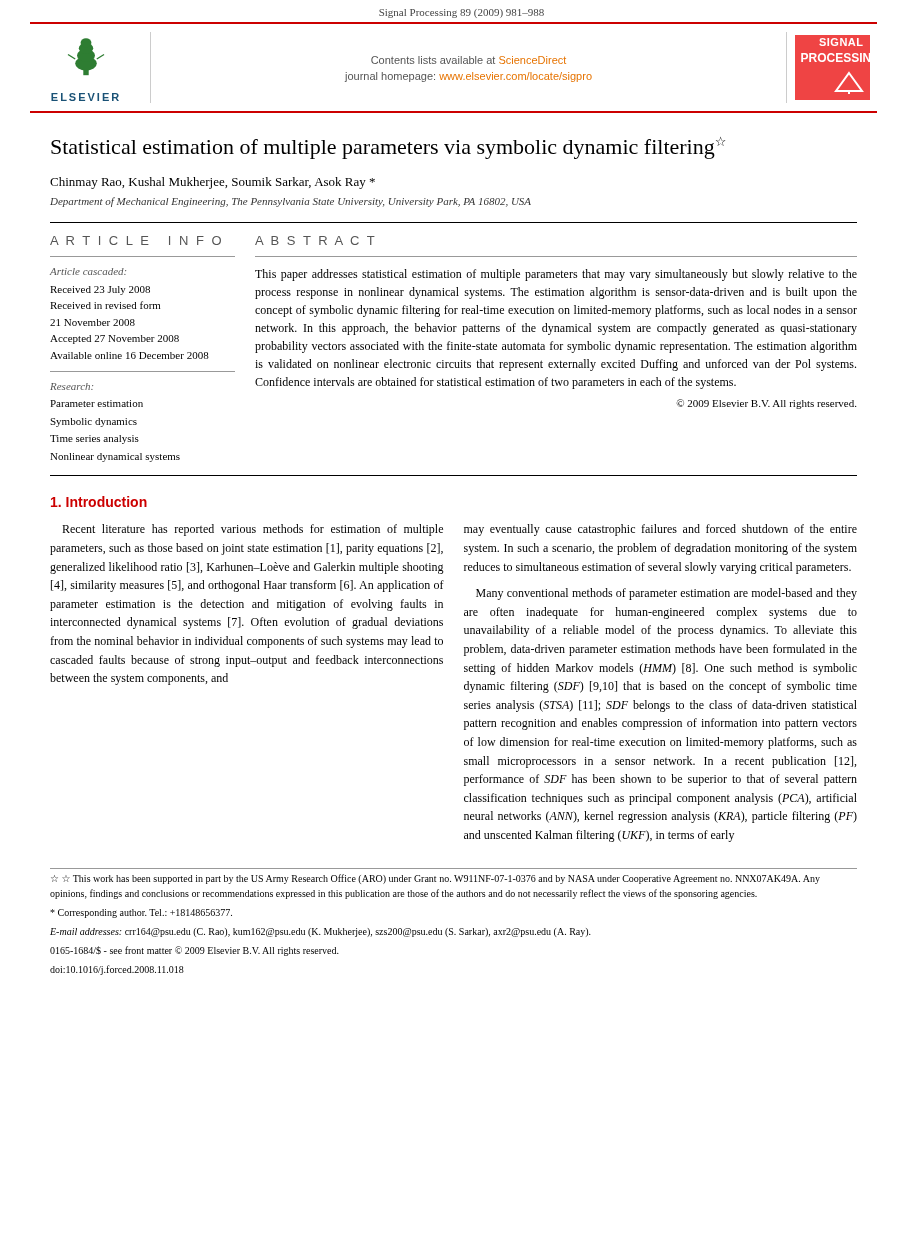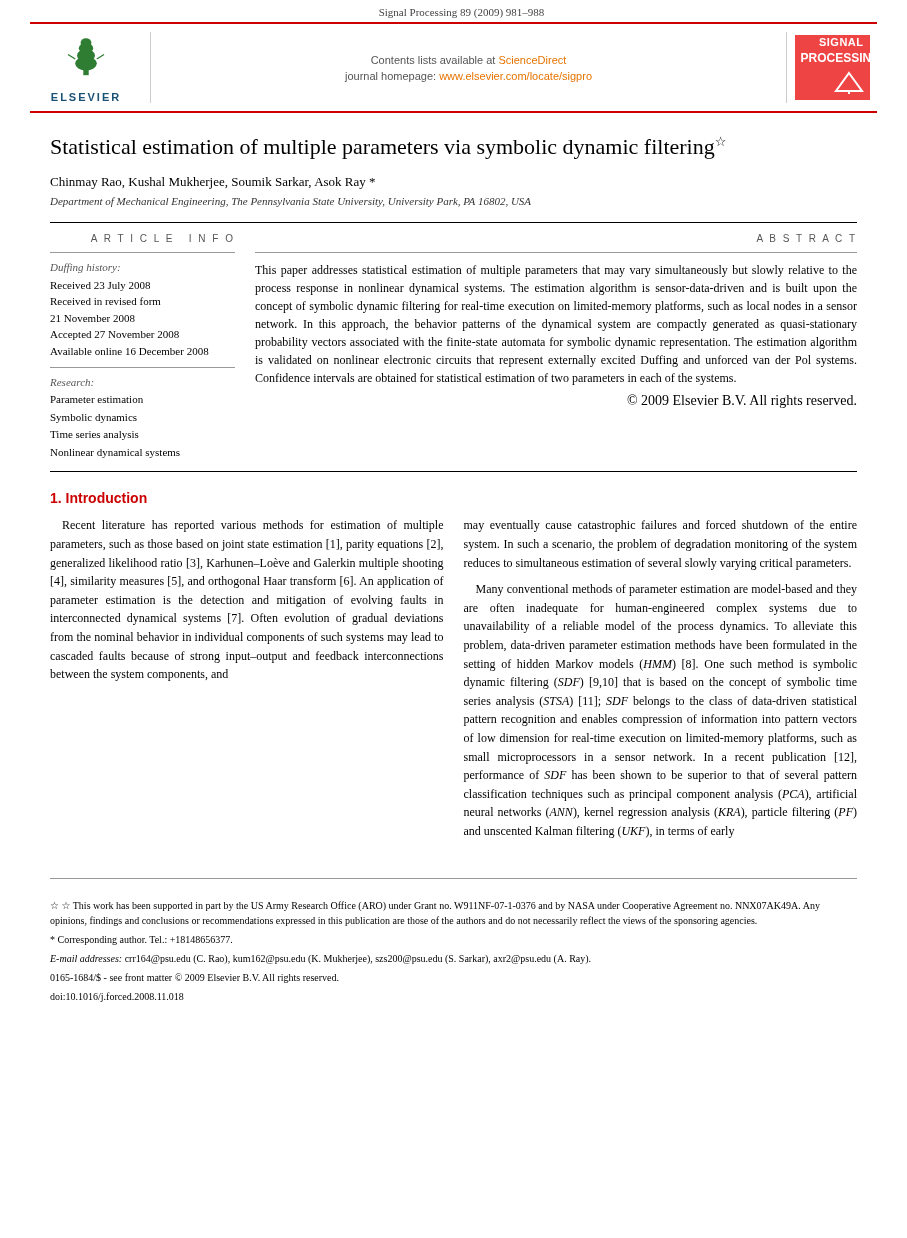--- a/index.html
+++ b/index.html
@@ -172,26 +172,25 @@
     }
     .left-col {
       width: 185px;
       flex-shrink: 0;
     }
     .right-col {
       flex: 1;
     }
     .section-header {
       font-family: Arial, sans-serif;
-      font-size: 10px;
+      font-size: 13px;
       letter-spacing: 2px;
       color: #555;
       text-transform: uppercase;
       margin-bottom: 8px;
-      text-align: right;
     }
     .article-info-label {
       font-size: 11px;
       font-style: italic;
       color: #555;
       margin-bottom: 4px;
     }
     .article-info-dates {
       font-size: 11px;
       color: #000;
@@ -212,21 +211,21 @@
       color: #000;
       line-height: 1.6;
     }
     .abstract-text {
       font-size: 12px;
       line-height: 1.5;
       text-align: justify;
       color: #000;
     }
     .copyright {
-      font-size: 14px;
+      font-size: 11px;
       text-align: right;
       margin-top: 6px;
       color: #000;
     }
     
     .body-section {
       margin-top: 18px;
     }
     .section-title {
       font-family: Arial, sans-serif;
@@ -249,22 +248,22 @@
       flex: 1;
       font-size: 12px;
       line-height: 1.55;
       text-align: justify;
     }
     .body-text {
       margin-bottom: 8px;
     }
     .footnote-section {
       border-top: 1px solid #999;
-      margin-top: 29px;
-      padding-top: 19px;
+      margin-top: 15px;
+      padding-top: 2px;
       font-size: 10px;
       line-height: 1.5;
       color: #000;
     }
     .footnote-text {
       margin-bottom: 4px;
       font-size: 10px;
     }
     sup, sub {
       font-size: 70%;
@@ -341,21 +340,21 @@
       <div class="affiliation">Department of Mechanical Engineering, The Pennsylvania State University, University Park, PA 16802, USA</div>
     </div>
 
     <hr class="divider">
 
     <div class="two-col">
 
       <div class="left-col">
         <div class="section-header">A R T I C L E &nbsp; I N F O</div>
         <hr class="thin-divider">
-        <div class="article-info-label">Duffing history:</div>
+        <div class="article-info-label">Article cascaded:</div>
         <div class="article-info-dates">
           <div>Received 23 July 2008</div>
           <div>Received in revised form</div>
           <div>21 November 2008</div>
           <div>Accepted 27 November 2008</div>
           <div>Available online 16 December 2008</div>
         </div>
         <hr class="thin-divider">
         <div class="keywords-section">
           <div class="keywords-label">Research:</div>

